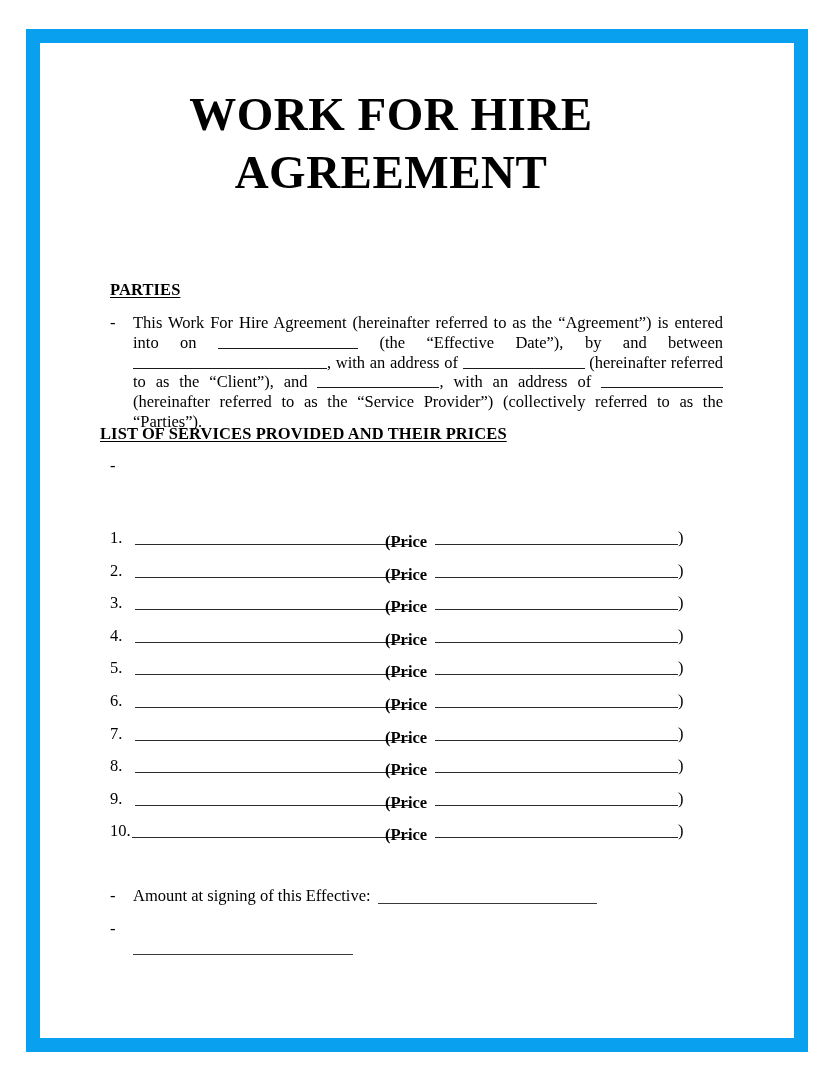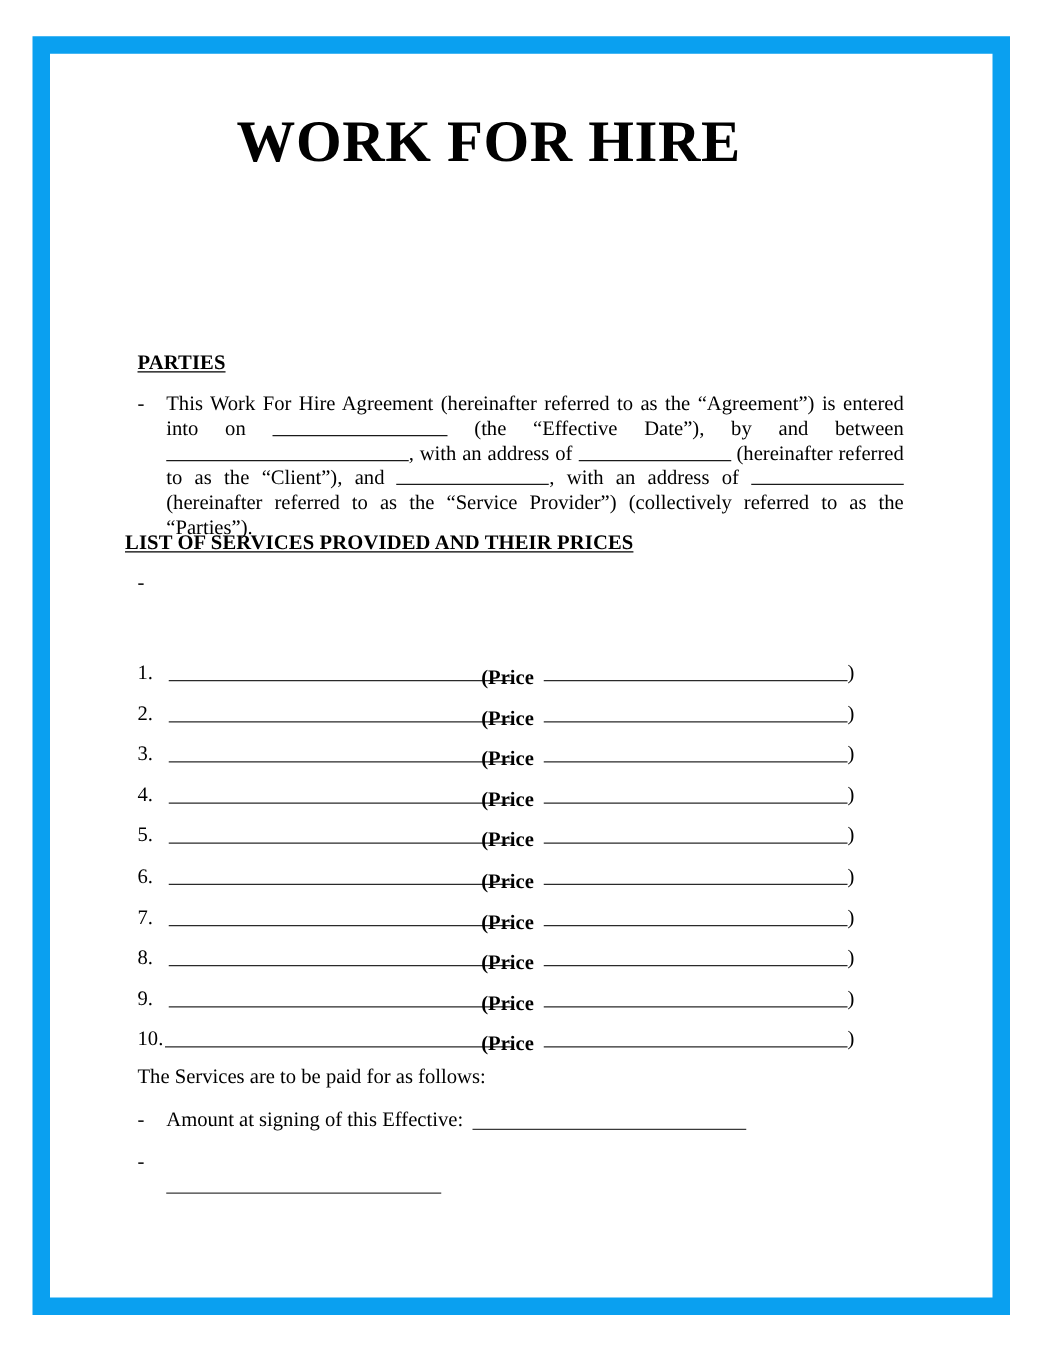--- a/index.html
+++ b/index.html
@@ -151,20 +151,21 @@
 </head>
 <body>
 
 <div id="page">
   <div id="blue-frame">
     <div id="doc-body"></div>
   </div>
 
   <div class="doc-title">
     <div>WORK FOR HIRE</div>
+    <div>AGREEMENT</div>
   </div>
 
   <div class="heading" style="left:110px; top:280px;">PARTIES</div>
 
   <div class="bullet-dash" style="left:110px; top:313px;">-</div>
 
   <div class="para" style="left:133px; top:313px; width:590px;">
     <span>This Work For Hire Agreement (hereinafter referred to as the </span><b>“Agreement”</b><span>) is entered into on </span><span class="fill" style="width:140px;"></span><span> (the </span><b>“Effective Date”</b><span>), by and between </span><span class="fill" style="width:194px;"></span><span>, with an address of </span><span class="fill" style="width:122px;"></span><span> (hereinafter referred to as the </span><b>“Client”</b><span>), and </span><span class="fill" style="width:122px;"></span><span>, with an address of </span><span class="fill" style="width:122px;"></span><span> (hereinafter referred to as the </span><b>“Service Provider”</b><span>) (collectively referred to as the </span><b>“Parties”</b><span>).</span>
   </div>
 
@@ -239,21 +240,20 @@
       </div>
       <div class="svc-row" style="top: 820.4px;">
         <span class="svc-num">10.</span>
         <span class="svc-line-a" style="left: 22px; width: 278px;"></span>
         <span class="svc-price-label" style="left: 275px;">(Price</span>
         <span class="svc-line-b" style="left: 325px; width: 243px;"></span>
         <span class="svc-paren" style="left: 568px;">)</span>
       </div>
     </div>
 
-  <div class="pay-intro">The Services are to be paid for as follows:</div>
 
   <div class="bullet-dash" style="left:110px; top:886px;">-</div>
   <div class="pay-item" style="left:133px; top:886px;">Amount at signing of this Effective:</div>
   <div class="pay-rule" style="left:378px; top:903px; width:219px;"></div>
 
   <div class="bullet-dash" style="left:110px; top:919px;">-</div>
   <div class="pay-rule" style="left:133px; top:954px; width:220px;"></div>
 </div>
 
 </body></html>

